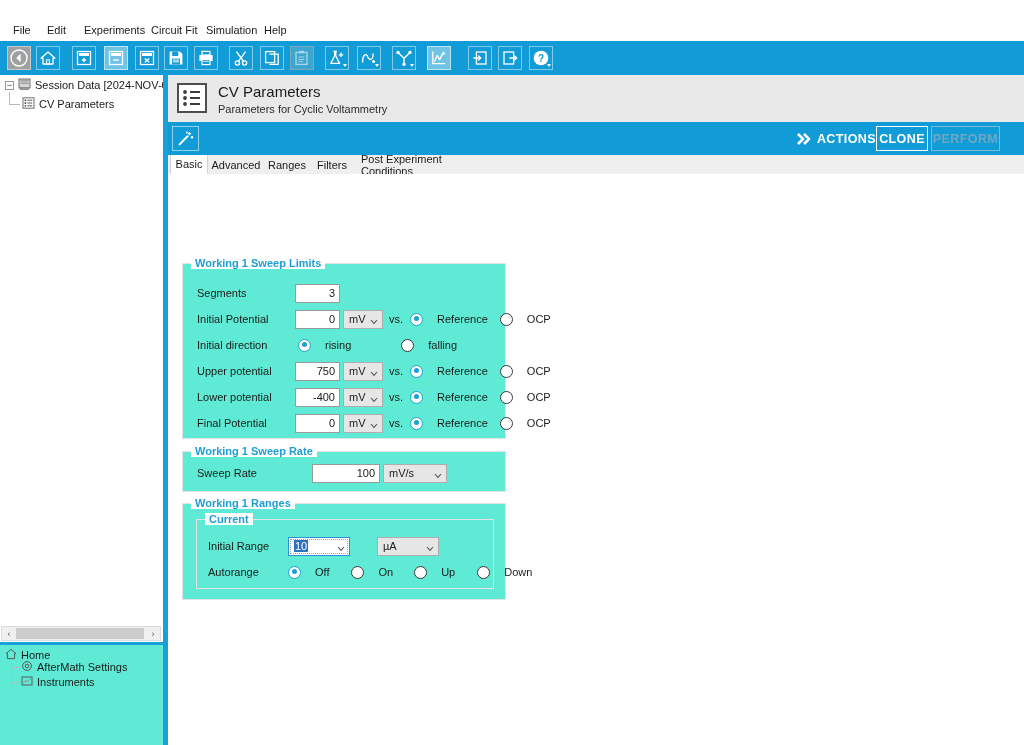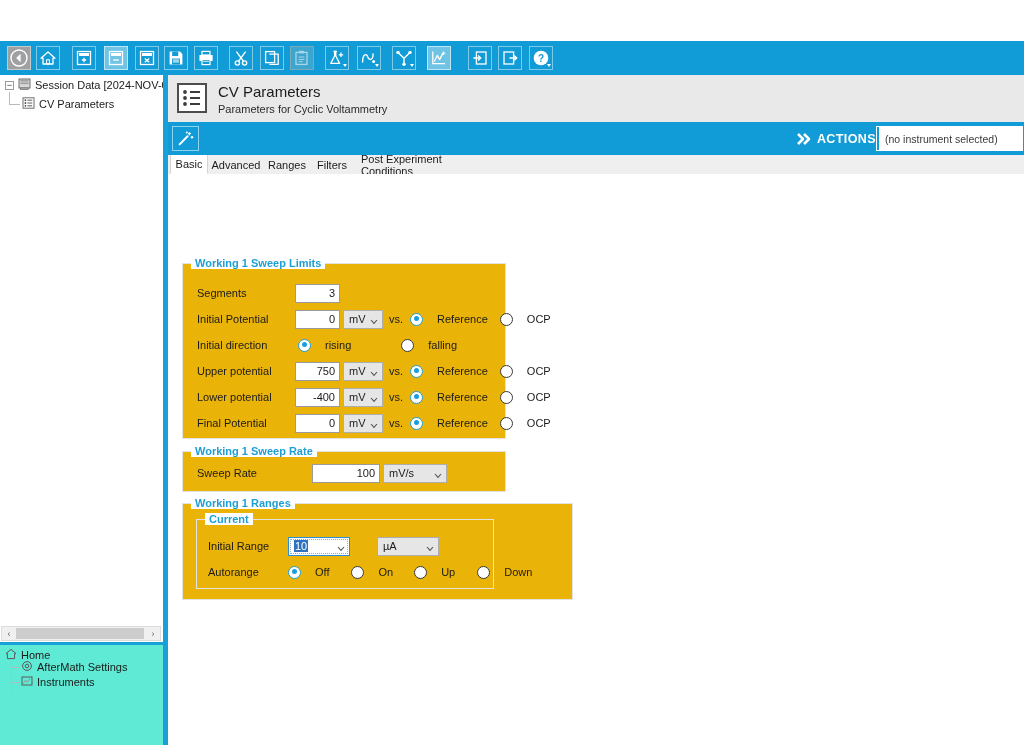--- a/index.html
+++ b/index.html
@@ -76,21 +76,21 @@
   .instr-box{position:absolute;right:1px;top:4px;width:144px;height:25px;background:#ffffff;border:1px solid #ffffff;box-sizing:border-box;
      display:flex;align-items:center;padding-left:5px;font-size:10.5px;color:#3a3a3a;}
 
   .tabstrip{position:absolute;left:0;top:80px;width:856px;height:19px;background:#efefef;border-bottom:1px solid #d4d4d4;}
   .tab{position:absolute;top:0;height:19px;display:flex;align-items:center;justify-content:center;padding:0 7px;font-size:11px;color:#1b1b1b;box-sizing:border-box;}
   .tab.active{background:#ffffff;border-left:1px solid #d4d4d4;border-right:1px solid #d4d4d4;border-bottom:1px solid #ffffff;}
 
   .panelarea{position:absolute;left:0;top:99px;width:856px;height:571px;background:#ffffff;}
 
   
-  .gbox{position:absolute;border:1px solid #e3e3e3;box-sizing:border-box;background:#eab308;}
+  .gbox{position:absolute;border:1px solid #e3e3e3;box-sizing:border-box;background:#5eead4;}
   .gbox > .gtitle{position:absolute;left:8px;top:-7px;background:#ffffff;padding:0 4px;font-size:11px;font-weight:bold;color:#1e9fd4;white-space:nowrap;}
   .gbox.inner{border:1px solid #e3e3e3;}
 
   .row{position:absolute;height:20px;display:flex;align-items:center;}
   .flabel{font-size:11px;color:#1b1b1b;white-space:nowrap;}
 
   .numbox{border:1px solid #9a9a9a;box-sizing:border-box;background:#ffffff;height:19px;
       display:flex;align-items:center;justify-content:flex-end;padding-right:4px;font-size:11px;color:#1b1b1b;}
   .combo{border:1px solid #adadad;box-sizing:border-box;background:#e6e6e6;height:19px;position:relative;
       display:flex;align-items:center;padding-left:5px;font-size:11px;color:#1b1b1b;}
@@ -105,20 +105,28 @@
   .radio.on::after{content:"";position:absolute;left:2.5px;top:2.5px;width:5px;height:5px;border-radius:50%;background:#1b9fdc;}
   .rlabel{font-size:11px;color:#1b1b1b;margin-left:14px;white-space:nowrap;}
   .radio-wrap{display:flex;align-items:center;position:absolute;}
 </style>
 </head>
 <body>
 
 <div class="app">
 
 
+  <div class="menubar">
+    <div class="mi" style="left:7px">File</div>
+    <div class="mi" style="left:41px">Edit</div>
+    <div class="mi" style="left:78px">Experiments</div>
+    <div class="mi" style="left:145px">Circuit Fit</div>
+    <div class="mi" style="left:200px">Simulation</div>
+    <div class="mi" style="left:258px">Help</div>
+  </div>
 
   <div class="toolbar">
 
     <div class="tbtn hl" style="left:7px">
       <svg width="18" height="18" viewBox="0 0 18 18">
           <circle cx="9" cy="9" r="8" fill="none" stroke="#ffffff" stroke-width="1.4"></circle>
           <path d="M10.6 4.8 L6.2 9 L10.6 13.2 Z" fill="#ffffff"></path>
         </svg>
     </div>
 
@@ -365,21 +373,20 @@
               <path d="M2 2 L7 7 L2 12" fill="none" stroke="#ffffff" stroke-width="2.6" stroke-linejoin="round"></path>
               <path d="M8 2 L13 7 L8 12" fill="none" stroke="#ffffff" stroke-width="2.6" stroke-linejoin="round"></path>
             </svg>
         </span>
         <span class="actions-txt">ACTIONS</span>
       </div>
 
       <div class="abtn" style="right:96px;width:52px">CLONE</div>
       <div class="abtn disabled" style="right:24px;width:69px">PERFORM</div>
 
-      <div class="instr-box">(no instrument selected)</div>
     </div>
 
     <div class="tabstrip">
       <div class="tab active" style="left:2px;width:38px">Basic</div>
       <div class="tab" style="left:40px;width:56px">Advanced</div>
       <div class="tab" style="left:96px;width:46px">Ranges</div>
       <div class="tab" style="left:142px;width:44px">Filters</div>
       <div class="tab" style="left:186px;width:140px">Post Experiment Conditions</div>
     </div>
 
@@ -493,21 +500,21 @@
           <span class="numbox" style="width:68px;margin-left:32px">100</span>
           <span class="combo" style="width:64px;margin-left:3px">
             <span>mV/s</span>
             <span class="cv"><svg width="8" height="6" viewBox="0 0 8 6">
                   <path d="M1 1 L4 4.4 L7 1" fill="none" stroke="#555" stroke-width="1.1"></path>
                 </svg></span>
           </span>
         </div>
       </div>
 
-      <div class="gbox" style="left:14px;top:329px;width:391px;height:97px">
+      <div class="gbox" style="left:14px;top:329px;width:324px;height:97px">
         <div class="gtitle">Working 1 Ranges</div>
 
         <div class="gbox inner" style="left:13px;top:15px;width:298px;height:70px">
           <div class="gtitle">Current</div>
 
           <div class="row" style="left:11px;top:16px">
             <span class="flabel" style="width:72px">Initial Range</span>
             <span class="combo white" style="width:62px;margin-left:8px">
               <span class="focusrect"></span>
               <span class="sel" style="position:relative;z-index:2">10</span>

